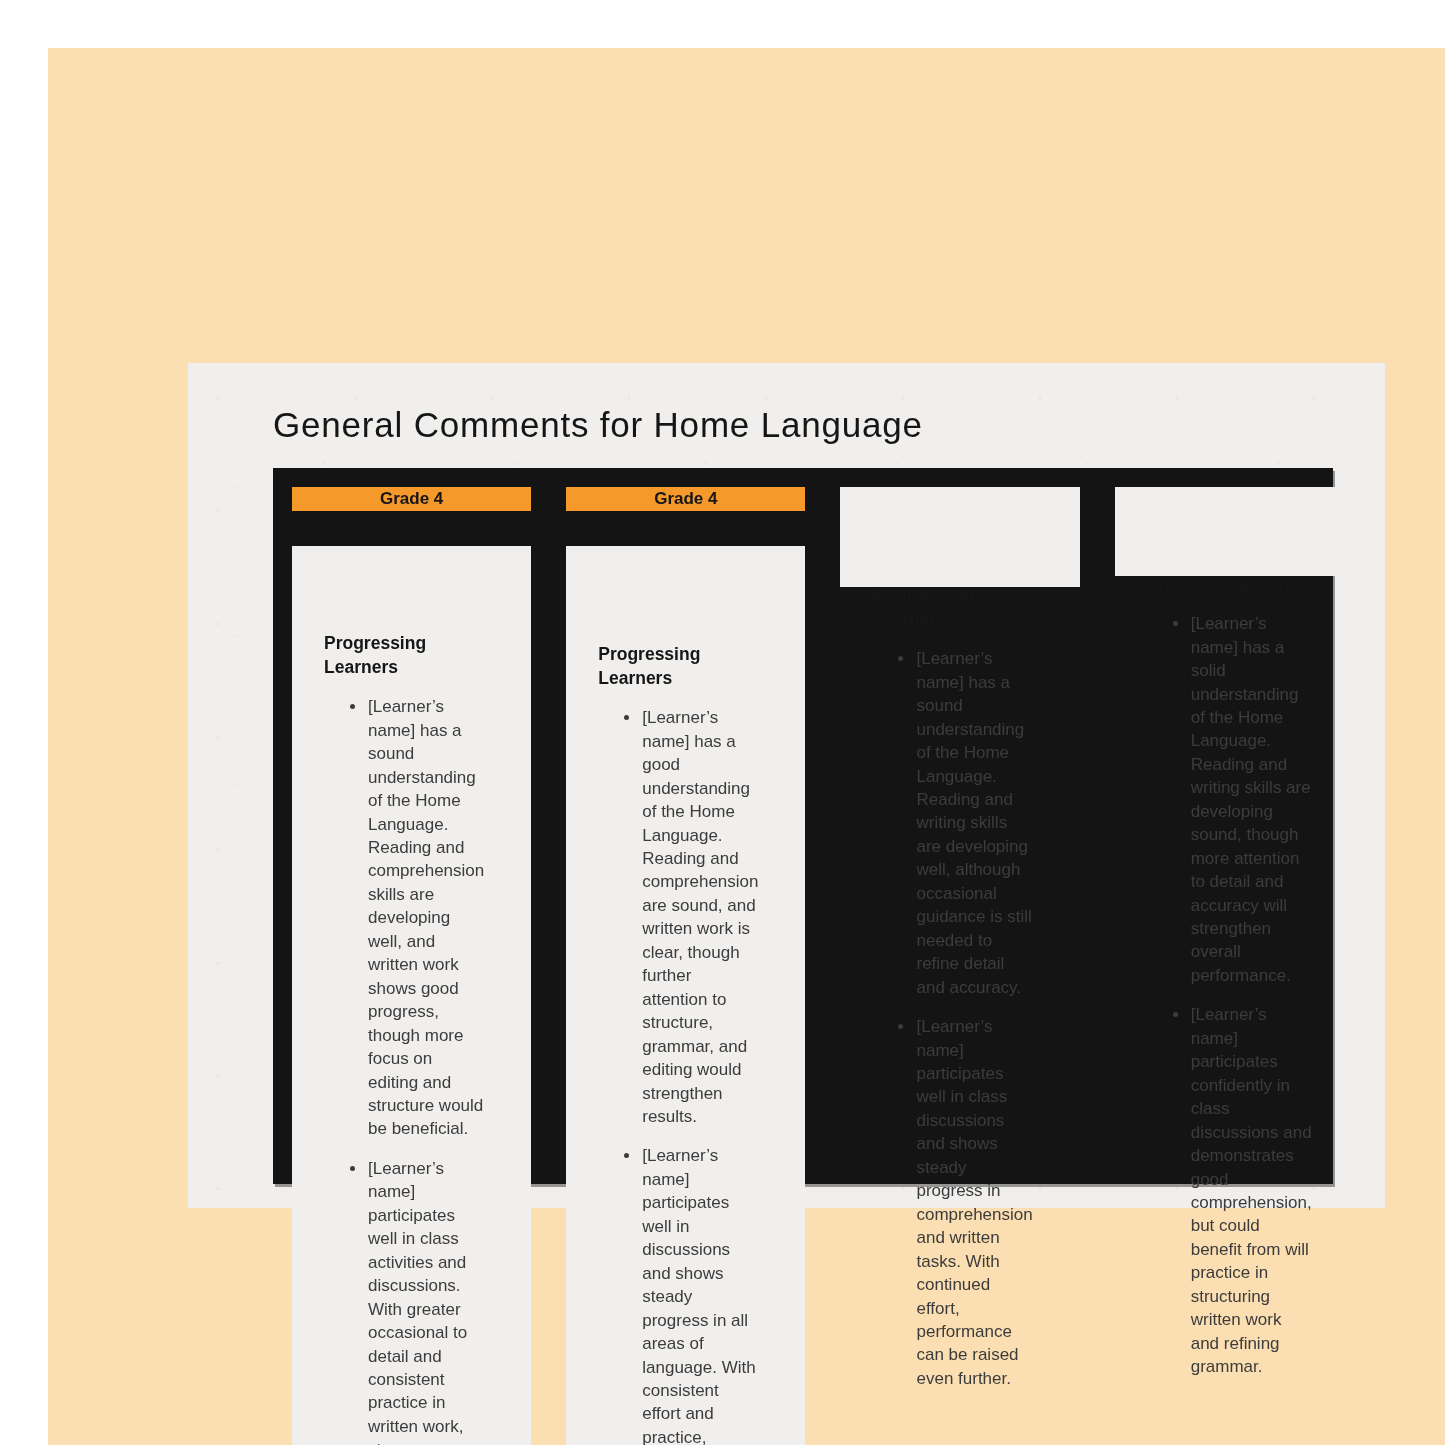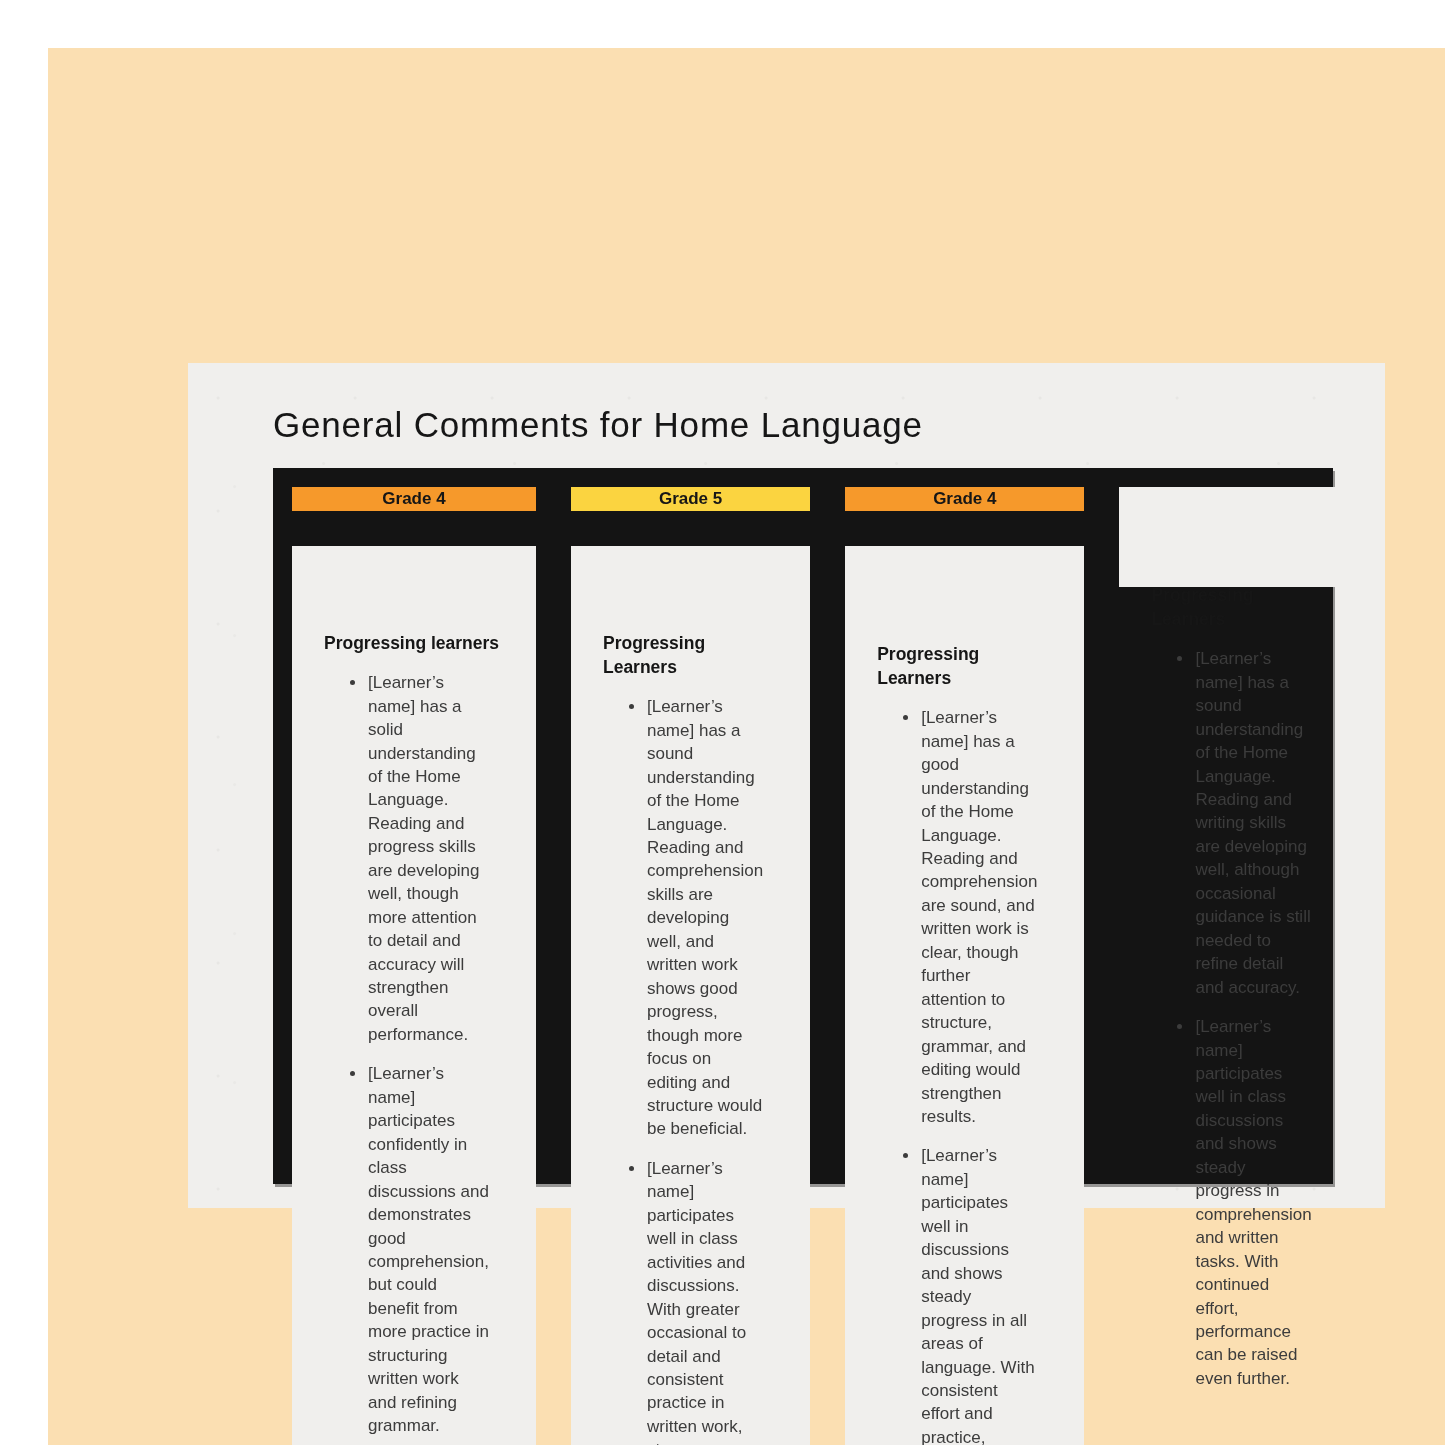--- a/index.html
+++ b/index.html
@@ -90,40 +90,37 @@
 <div class="stage" style="background-color: rgb(251, 223, 178);">
   <div class="paper" style="background-color: rgb(240, 239, 237);">
 
     <h1 class="page-title" style="color: rgb(22, 22, 22);">General Comments for Home Language</h1>
 
     <div class="table" style="background-color: rgb(20, 20, 20);">
 
       <div class="header-cell" style="background-color: rgb(246, 153, 43); color: rgb(22, 22, 22);">
         <span>Grade 4</span>
       </div>
-      <div class="header-cell" style="background-color: rgb(251, 212, 64); color: rgb(22, 22, 22);">
-        <span>Grade 5</span>
-      </div>
       <div class="header-cell" style="background-color: rgb(246, 153, 43); color: rgb(22, 22, 22);">
         <span>Grade 4</span>
       </div>
 
       <div class="body-cell" style="background-color: rgb(240, 239, 237); color: rgb(60, 60, 60);">
         <div class="section-title" style="color: rgb(22, 22, 22);">Progressing Learners</div>
         <ul class="bullets">
           <li>[Learner’s name] has a sound understanding of the Home Language. Reading and writing skills are developing well, although occasional guidance is still needed to refine detail and accuracy.</li>
           <li>[Learner’s name] participates well in class discussions and shows steady progress in comprehension and written tasks. With continued effort, performance can be raised even further.</li>
         </ul>
       </div>
 
       <div class="body-cell early" style="background-color: rgb(240, 239, 237); color: rgb(60, 60, 60);">
         <div class="section-title" style="color: rgb(22, 22, 22);">Progressing learners</div>
         <ul class="bullets">
-          <li>[Learner’s name] has a solid understanding of the Home Language. Reading and progress skills are developing well, though more attention to detail and accuracy will strengthen overall performance.</li>
-          <li>[Learner’s name] participates confidently in class discussions and demonstrates good comprehension, but could benefit from more practice in structuring written work and refining grammar.</li>
+          <li>[Learner’s name] has a solid understanding of the Home Language. Reading and writing skills are developing sound, though more attention to detail and accuracy will strengthen overall performance.</li>
+          <li>[Learner’s name] participates confidently in class discussions and demonstrates good comprehension, but could benefit from will practice in structuring written work and refining grammar.</li>
         </ul>
       </div>
 
       <div class="body-cell early" style="background-color: rgb(240, 239, 237); color: rgb(60, 60, 60);">
         <div class="section-title" style="color: rgb(22, 22, 22);">Progressing Learners</div>
         <ul class="bullets">
           <li>[Learner’s name] has a sound understanding of the Home Language. Reading and comprehension skills are developing well, and written work shows good progress, though more focus on editing and structure would be beneficial.</li>
           <li>[Learner’s name] participates well in class activities and discussions. With greater occasional to detail and consistent practice in written work, stronger results can be achieved.</li>
         </ul>
       </div>

